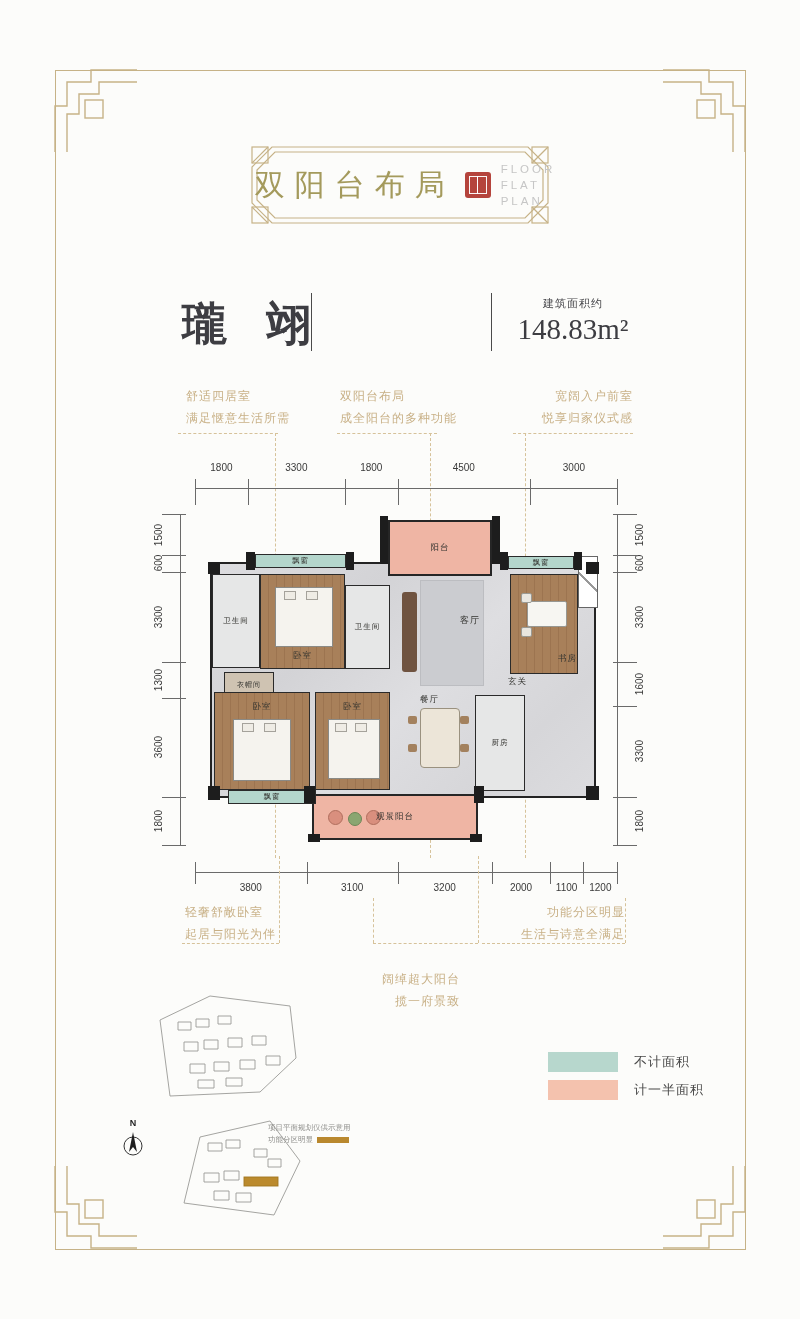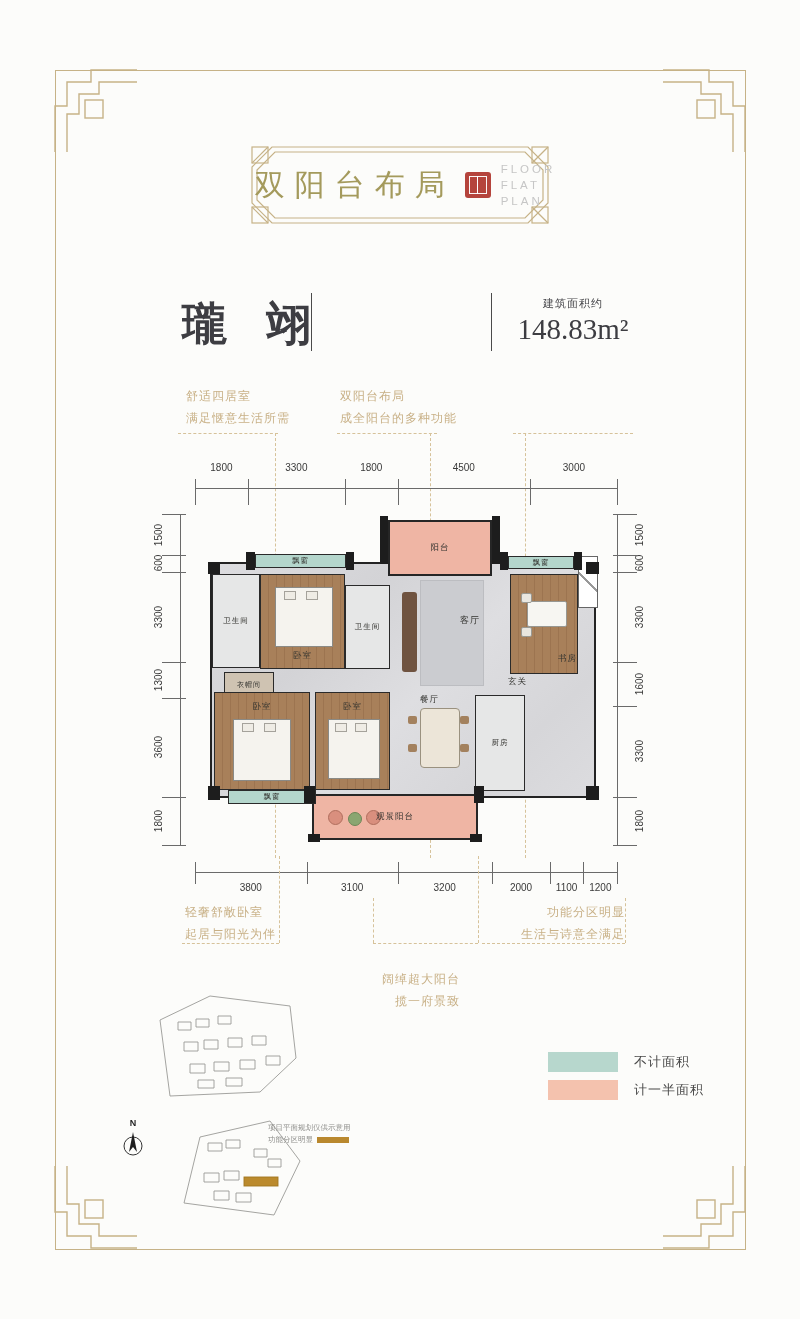--- a/index.html
+++ b/index.html
@@ -183,20 +183,24 @@
   </div>
 
   <div class="ann" style="left:178px;top:386px;width:140px;margin-left:8px;">
     <div>舒适四居室</div>
       <div>满足惬意生活所需</div>
   </div>
   <div class="ann" style="left:340px;top:386px;width:150px;">
     <div>双阳台布局</div>
       <div>成全阳台的多种功能</div>
   </div>
+  <div class="ann" style="left:503px;top:386px;width:130px;text-align:right;">
+    <div>宽阔入户前室</div>
+      <div>悦享归家仪式感</div>
+  </div>
   <div class="dash-h" style="left:178px;top:433px;width:100px;"></div>
   <div class="dash-h" style="left:337px;top:433px;width:100px;"></div>
   <div class="dash-h" style="left:513px;top:433px;width:120px;"></div>
   <div class="dash-v" style="left:275px;top:433px;height:425px;"></div>
   <div class="dash-v" style="left:430px;top:433px;height:425px;"></div>
   <div class="dash-v" style="left:525px;top:433px;height:425px;"></div>
 
   <div class="dimrow h labels-top" style="left:195px;top:462px;width:423px;">
       <div class="axis"></div>
       <div class="seg" style="flex-grow: 1800;">

